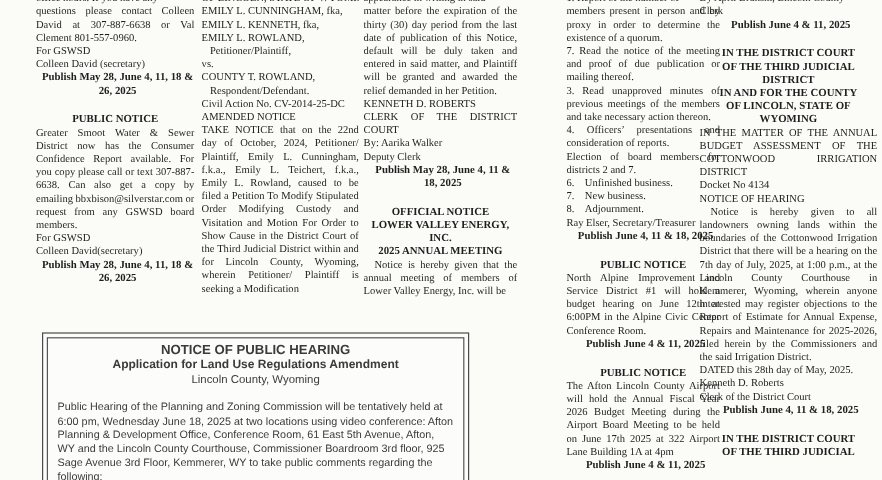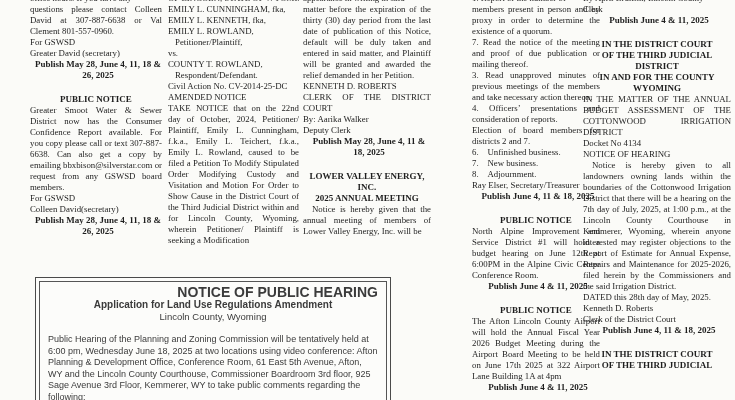--- a/index.html
+++ b/index.html
@@ -33,35 +33,35 @@
     position:absolute;left:35px;top:277px;width:356px;height:130px;
     border:1.5px solid #4a4a4a;background:#fcfcfa;
     box-sizing:border-box;padding:3px;
   }
   .hearing-inner{
     border:1px solid #555;height:100%;box-sizing:border-box;
     padding:4px 8px 0 8px;
     font-family:"Liberation Sans", sans-serif;
     color:#3b3b3b;
   }
-  .hb-title{font-weight:bold;text-align:right;font-size:14px;line-height:13px;}
+  .hb-title{font-weight:bold;text-align:center;font-size:11px;line-height:13px;}
   .hb-sub{font-weight:bold;text-align:center;font-size:10px;line-height:12px;}
   .hb-loc{text-align:center;font-size:9.5px;line-height:12px;}
   .hb-body{margin-top:11px;font-size:9px;line-height:11.5px;text-align:left;}
 </style>
 </head>
 <body>
 
 <div id="col1" class="col">
     <div class="blk clip">
       <span>office hours. If you have any</span>
     </div>
     <div class="blk body">questions please contact Colleen David at 307-887-6638 or Val Clement 801-557-0960.</div>
     <div class="blk line">For GSWSD</div>
-    <div class="blk line">Greater David (secretary)</div>
+    <div class="blk line">Colleen David (secretary)</div>
     <div class="blk publish">Publish May 28, June 4, 11, 18 &amp; 26, 2025</div>
     <div class="blk gap"></div>
     <div class="blk heading">PUBLIC NOTICE</div>
     <div class="blk body">Greater Smoot Water &amp; Sewer District now has the Consumer Confidence Report available. For you copy please call or text 307-887-6638. Can also get a copy by emailing bbxbison@silverstar.com or request from any GSWSD board members.</div>
     <div class="blk line">For GSWSD</div>
     <div class="blk line">Colleen David(secretary)</div>
     <div class="blk publish">Publish May 28, June 4, 11, 18 &amp; 26, 2025</div>
   </div>
 <div id="col2" class="col">
     <div class="blk clip">
@@ -82,20 +82,21 @@
     <div class="blk clip">
       <span>appearance in writing in said</span>
     </div>
     <div class="blk body">matter before the expiration of the thirty (30) day period from the last date of publication of this Notice, default will be duly taken and entered in said matter, and Plaintiff will be granted and awarded the relief demanded in her Petition.</div>
     <div class="blk line">KENNETH D. ROBERTS</div>
     <div class="blk body">CLERK OF THE DISTRICT COURT</div>
     <div class="blk line">By: Aarika Walker</div>
     <div class="blk line">Deputy Clerk</div>
     <div class="blk publish">Publish May 28, June 4, 11 &amp; 18, 2025</div>
     <div class="blk gap"></div>
+    <div class="blk heading">OFFICIAL NOTICE</div>
     <div class="blk heading">LOWER VALLEY ENERGY, INC.</div>
     <div class="blk heading">2025 ANNUAL MEETING</div>
     <div class="blk para">Notice is hereby given that the annual meeting of members of Lower Valley Energy, Inc. will be</div>
   </div>
 <div id="col4" class="col">
     <div class="blk clip">
       <span>1. Report of the number of</span>
     </div>
     <div class="blk body">members present in person and by proxy in order to determine the existence of a quorum.</div>
     <div class="blk body">7. Read the notice of the meeting and proof of due publication or mailing thereof.</div>
@@ -120,20 +121,21 @@
     <div class="blk clip">
       <span>By April Brunski, Lincoln County</span>
     </div>
     <div class="blk line">Clerk</div>
     <div class="blk publish">Publish June 4 &amp; 11, 2025</div>
     <div class="blk gap"></div>
     <div class="blk heading">IN THE DISTRICT COURT</div>
     <div class="blk heading">OF THE THIRD JUDICIAL</div>
     <div class="blk heading">DISTRICT</div>
     <div class="blk heading">IN AND FOR THE COUNTY</div>
+    <div class="blk heading">OF LINCOLN, STATE OF</div>
     <div class="blk heading">WYOMING</div>
     <div class="blk body">IN THE MATTER OF THE ANNUAL BUDGET ASSESSMENT OF THE COTTONWOOD IRRIGATION DISTRICT</div>
     <div class="blk line">Docket No 4134</div>
     <div class="blk line">NOTICE OF HEARING</div>
     <div class="blk para">Notice is hereby given to all landowners owning lands within the boundaries of the Cottonwood Irrigation District that there will be a hearing on the 7th day of July, 2025, at 1:00 p.m., at the Lincoln County Courthouse in Kemmerer, Wyoming, wherein anyone interested may register objections to the Report of Estimate for Annual Expense, Repairs and Maintenance for 2025-2026, filed herein by the Commissioners and the said Irrigation District.</div>
     <div class="blk line">DATED this 28th day of May, 2025.</div>
     <div class="blk line">Kenneth D. Roberts</div>
     <div class="blk line">Clerk of the District Court</div>
     <div class="blk publish">Publish June 4, 11 &amp; 18, 2025</div>
     <div class="blk gap"></div>

